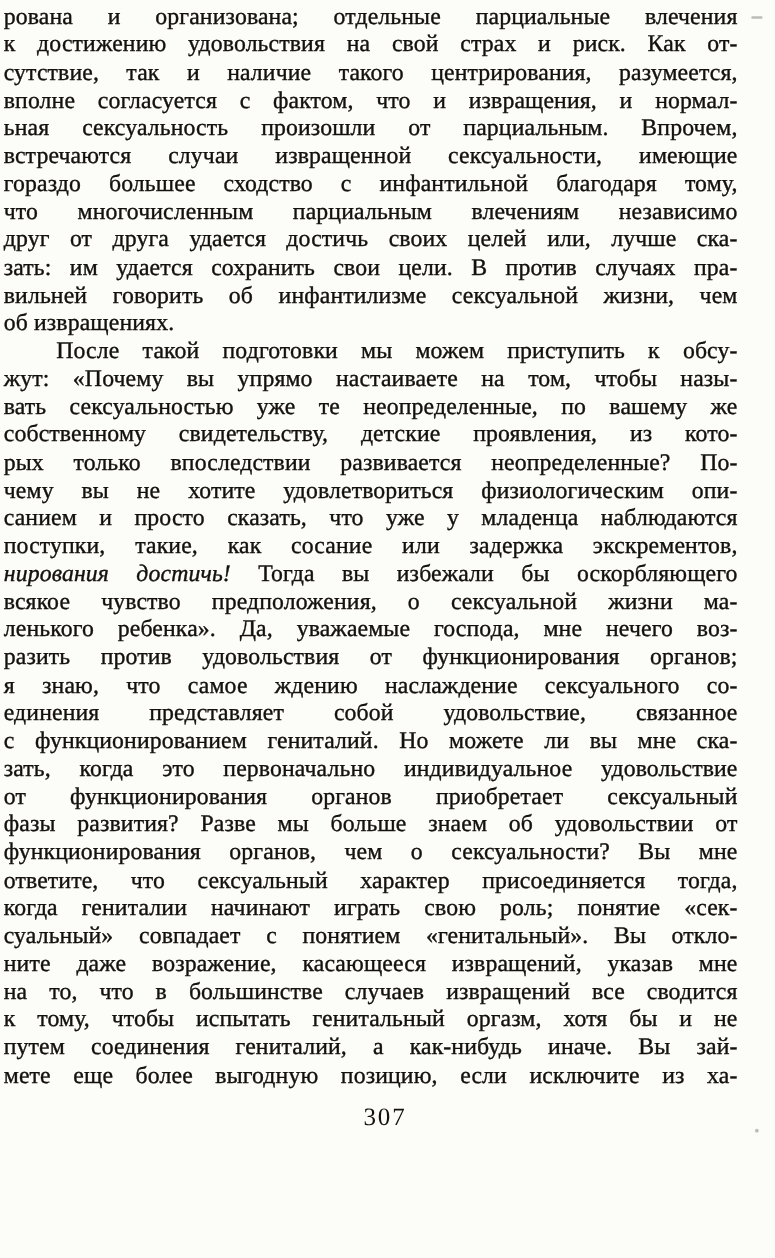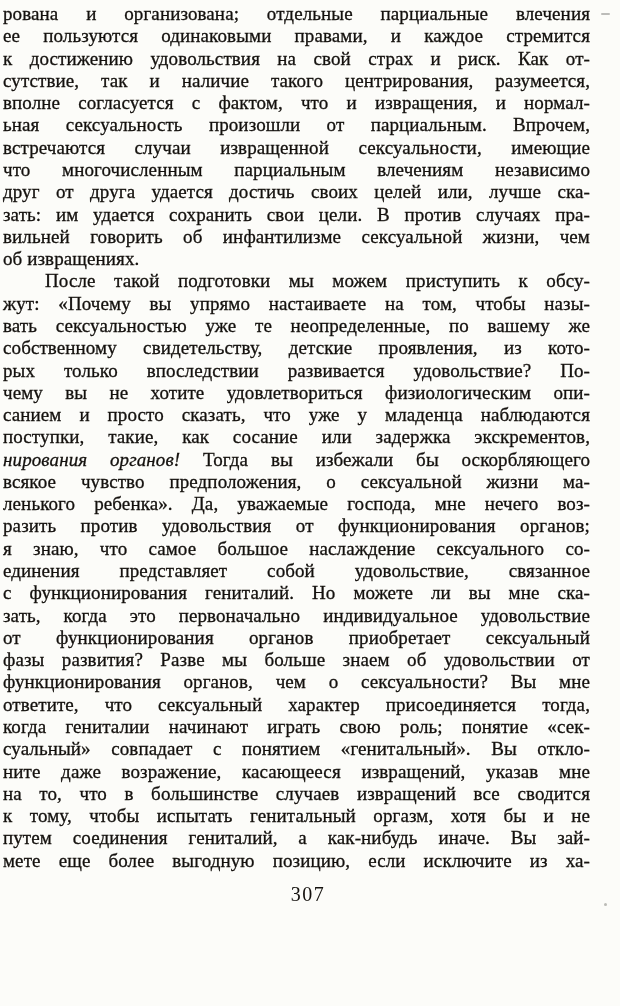--- a/index.html
+++ b/index.html
@@ -73,46 +73,46 @@
 </style>
 </head>
 <body>
 
 <div class="page">
   <span class="artifact-top-right"></span>
   <span class="artifact-dot"></span>
 
   <div class="page-text">
       <div class="line"><span>рована и организована; отдельные парциальные влечения</span></div>
-      <div class="line"><span>ее пользуются одинаковыми правами, и каждое стремится</span></div>
       <div class="line"><span>к достижению удовольствия на свой страх и риск. Как от-</span></div>
       <div class="line"><span>сутствие, так и наличие такого центрирования, разумеется,</span></div>
       <div class="line"><span>вполне согласуется с фактом, что и извращения, и нормал-</span></div>
       <div class="line"><span>ьная сексуальность произошли от парциальным. Впрочем,</span></div>
       <div class="line"><span>встречаются случаи извращенной сексуальности, имеющие</span></div>
+      <div class="line"><span>гораздо большее сходство с инфантильной благодаря тому,</span></div>
       <div class="line"><span>что многочисленным парциальным влечениям независимо</span></div>
       <div class="line"><span>друг от друга удается достичь своих целей или, лучше ска-</span></div>
       <div class="line"><span>зать: им удается сохранить свои цели. В против случаях пра-</span></div>
       <div class="line"><span>вильней говорить об инфантилизме сексуальной жизни, чем</span></div>
       <div class="line endline"><span>об извращениях.</span></div>
       <div class="line indent"><span>После такой подготовки мы можем приступить к обсу-</span></div>
       <div class="line"><span>жут: «Почему вы упрямо настаиваете на том, чтобы назы-</span></div>
       <div class="line"><span>вать сексуальностью уже те неопределенные, по вашему же</span></div>
       <div class="line"><span>собственному свидетельству, детские проявления, из кото-</span></div>
-      <div class="line"><span>рых только впоследствии развивается удовольствие? По-</span></div>
+      <div class="line"><span>рых только впоследствии развивается неопределенные? По-</span></div>
       <div class="line"><span>чему вы не хотите удовлетвориться физиологическим опи-</span></div>
       <div class="line"><span>санием и просто сказать, что уже у младенца наблюдаются</span></div>
       <div class="line"><span>поступки, такие, как сосание или задержка экскрементов,</span></div>
-      <div class="line"><span class="it">нирования органов!</span><span> Тогда вы избежали бы оскорбляющего</span></div>
+      <div class="line"><span class="it">нирования достичь!</span><span> Тогда вы избежали бы оскорбляющего</span></div>
       <div class="line"><span>всякое чувство предположения, о сексуальной жизни ма-</span></div>
       <div class="line"><span>ленького ребенка». Да, уважаемые господа, мне нечего воз-</span></div>
       <div class="line"><span>разить против удовольствия от функционирования органов;</span></div>
-      <div class="line"><span>я знаю, что самое большое наслаждение сексуального со-</span></div>
+      <div class="line"><span>я знаю, что самое ждению наслаждение сексуального со-</span></div>
       <div class="line"><span>единения представляет собой удовольствие, связанное</span></div>
-      <div class="line"><span>с функционирования гениталий. Но можете ли вы мне ска-</span></div>
+      <div class="line"><span>с функционированием гениталий. Но можете ли вы мне ска-</span></div>
       <div class="line"><span>зать, когда это первоначально индивидуальное удовольствие</span></div>
       <div class="line"><span>от функционирования органов приобретает сексуальный</span></div>
       <div class="line"><span>фазы развития? Разве мы больше знаем об удовольствии от</span></div>
       <div class="line"><span>функционирования органов, чем о сексуальности? Вы мне</span></div>
       <div class="line"><span>ответите, что сексуальный характер присоединяется тогда,</span></div>
       <div class="line"><span>когда гениталии начинают играть свою роль; понятие «сек-</span></div>
       <div class="line"><span>суальный» совпадает с понятием «генитальный». Вы откло-</span></div>
       <div class="line"><span>ните даже возражение, касающееся извращений, указав мне</span></div>
       <div class="line"><span>на то, что в большинстве случаев извращений все сводится</span></div>
       <div class="line"><span>к тому, чтобы испытать генитальный оргазм, хотя бы и не</span></div>

